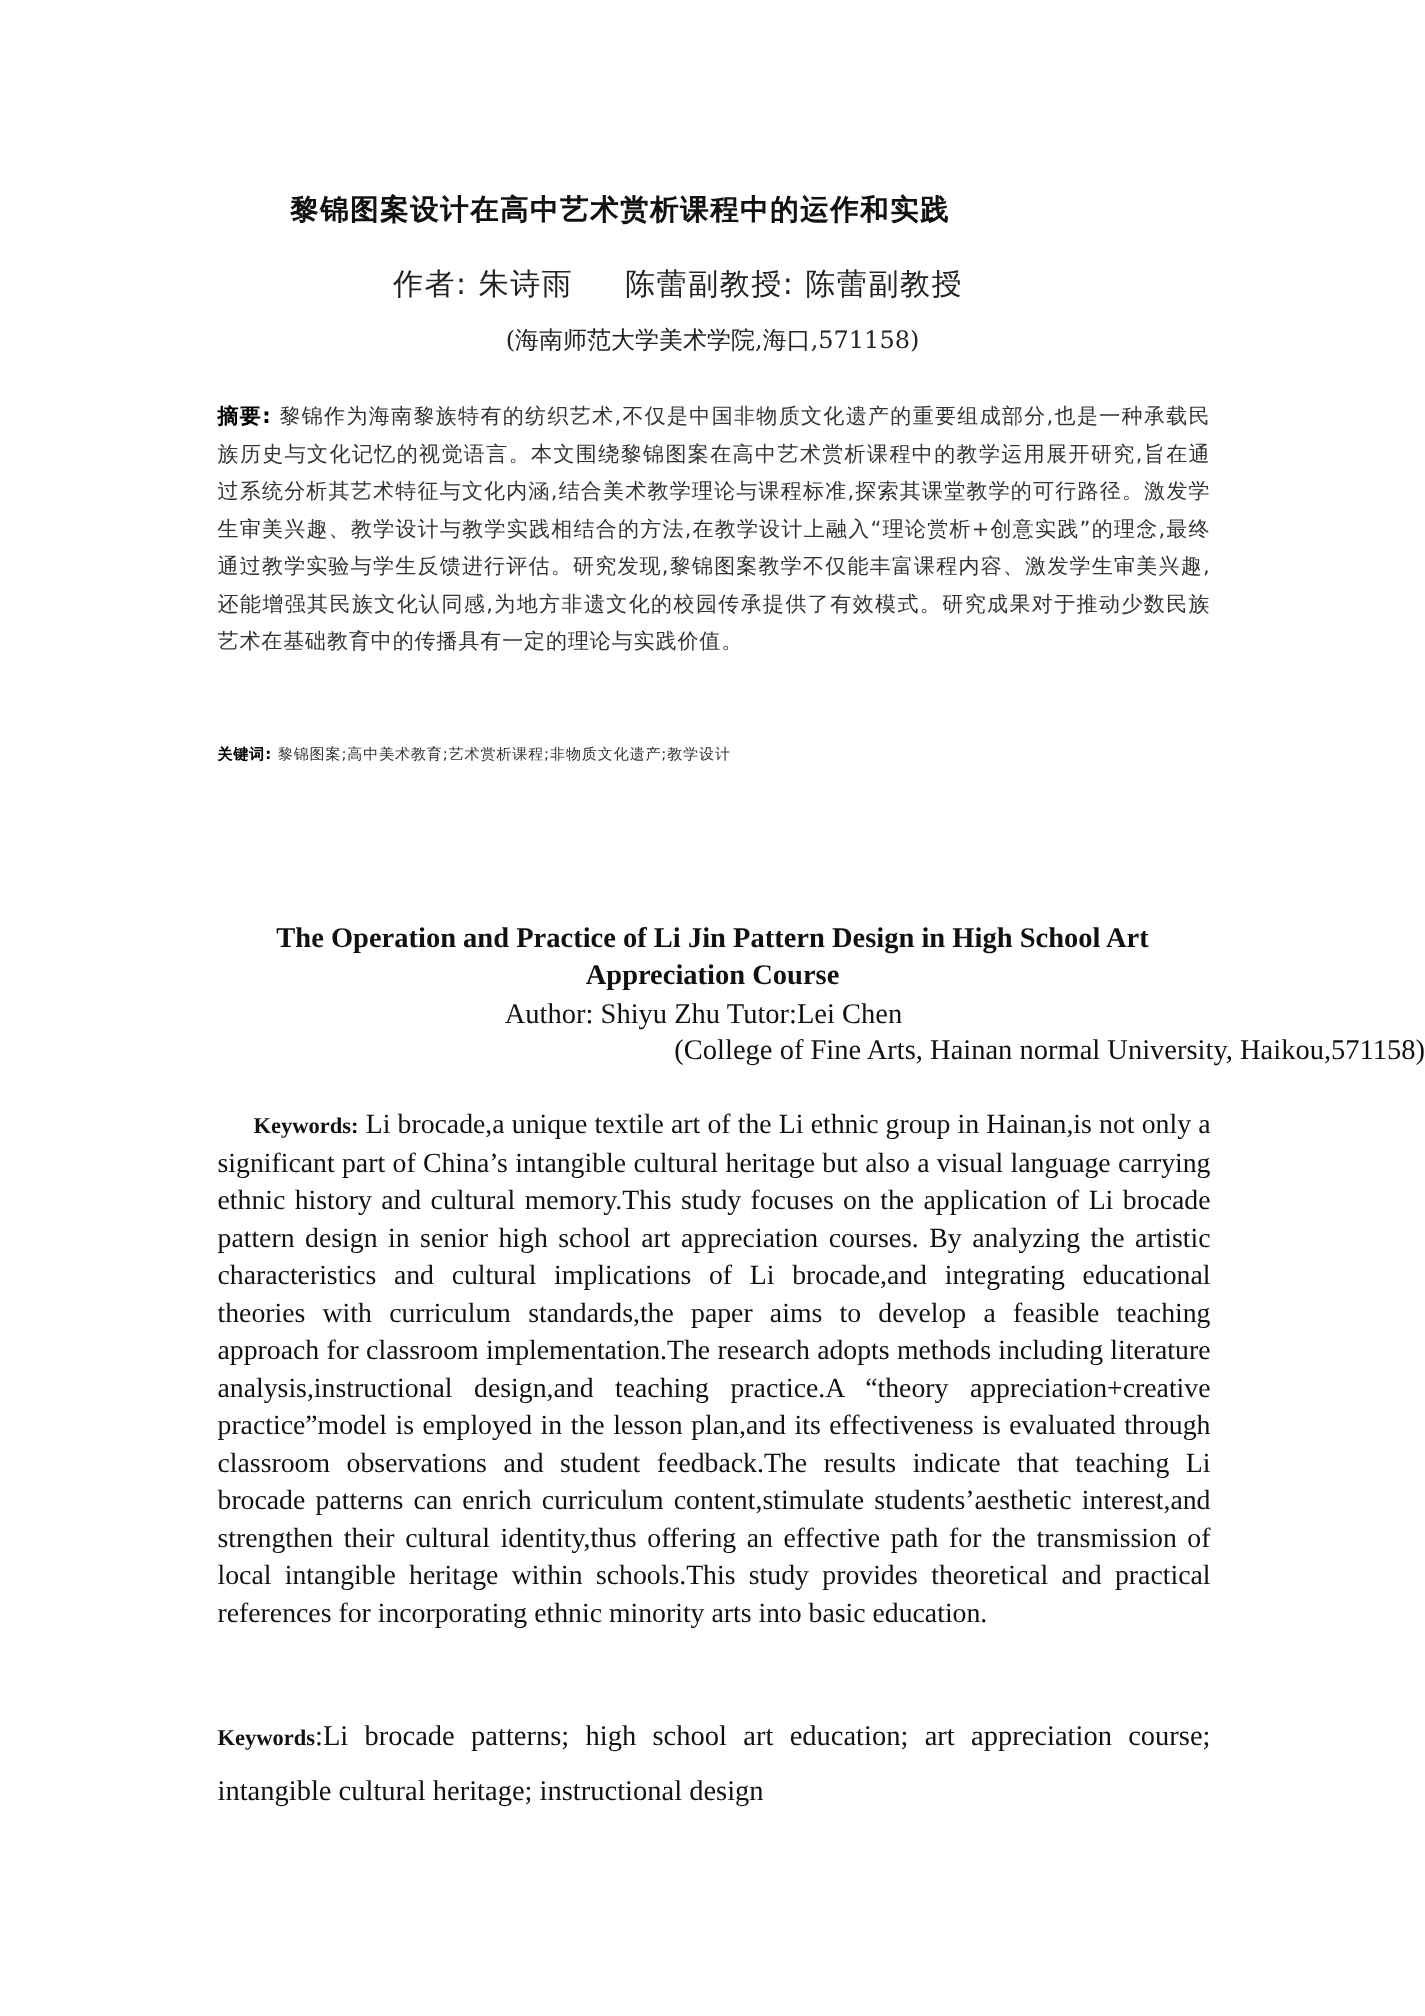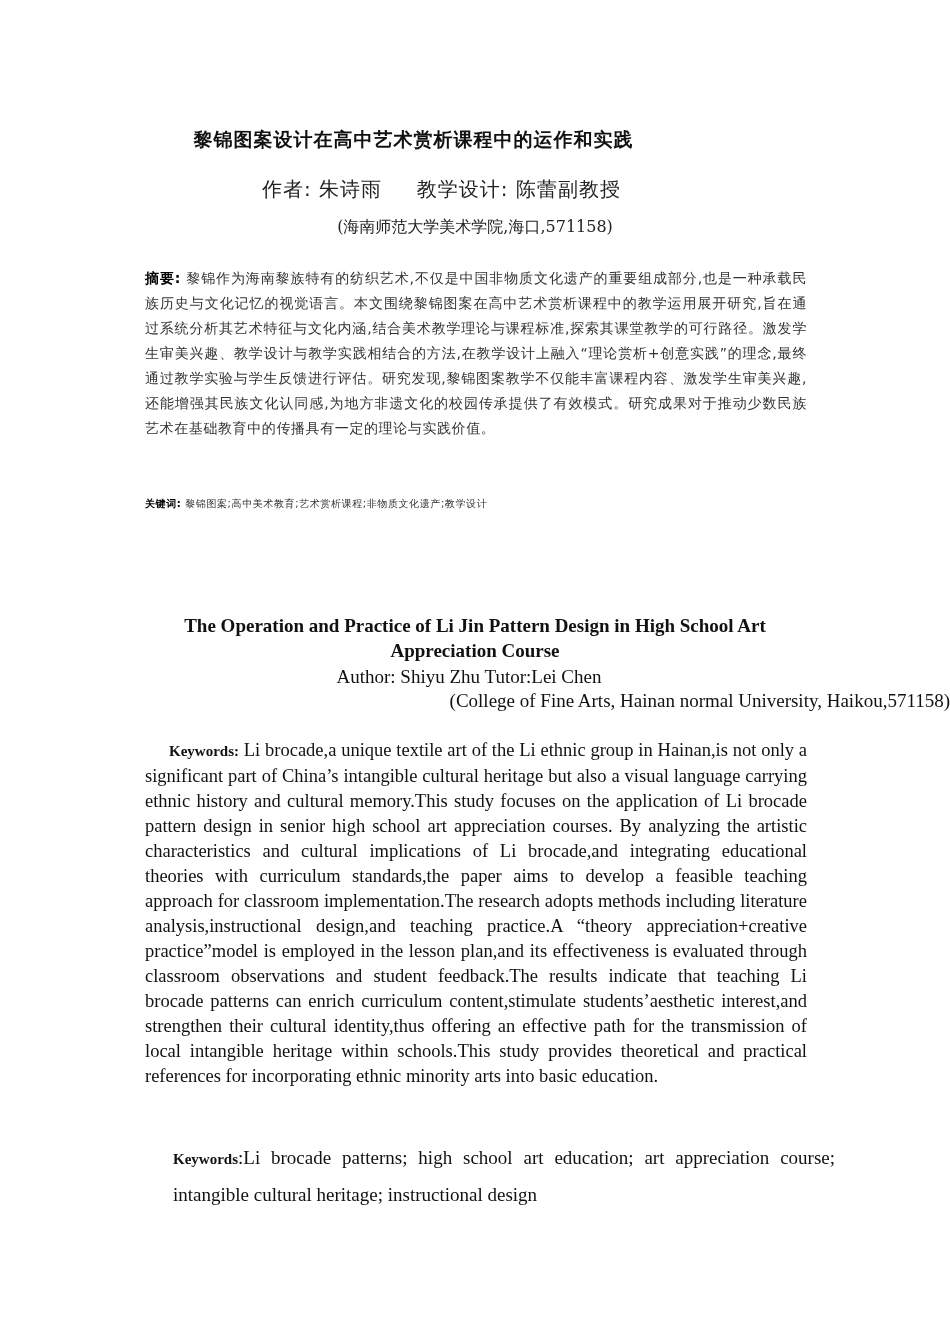--- a/index.html
+++ b/index.html
@@ -43,36 +43,36 @@
     font-family: "Liberation Serif", serif; font-size: 19px; line-height: 25px;
   }
   .en-abstract {
     left: 145px; width: 662px; top: 738px;
     font-family: "Liberation Serif", serif; font-size: 18.5px; line-height: 25px;
     text-align: justify; text-indent: 24px;
   }
   .en-abstract .label { font-weight: bold; font-size: 15px; }
   .en-keywords {
     left: 145px; width: 662px; top: 1140px;
-    font-family: "Liberation Serif", serif; font-size: 19px; line-height: 35px; text-align: justify; margin-left: 28px;
+    font-family: "Liberation Serif", serif; font-size: 19px; line-height: 35px; text-align: justify;
   }
   .en-keywords .label { font-weight: bold; font-size: 15px; }
 </style>
 </head>
 <body>
 
 <div class="page">
 
   <div class="abs cn-title">黎锦图案设计在高中艺术赏析课程中的运作和实践</div>
 
   <div class="abs cn-author">
     <span>作者:</span>
     <span>朱诗雨</span>
     <span class="gap"></span>
-    <span>教学设计:</span>
+    <span>陈蕾副教授:</span>
     <span>陈蕾副教授</span>
   </div>
 
   <div class="abs cn-affil">(海南师范大学美术学院,海口,571158)</div>
 
   <div class="abs cn-abstract">
     <span class="label">摘要:</span>
     <span>黎锦作为海南黎族特有的纺织艺术,不仅是中国非物质文化遗产的重要组成部分,也是一种承载民族历史与文化记忆的视觉语言。本文围绕黎锦图案在高中艺术赏析课程中的教学运用展开研究,旨在通过系统分析其艺术特征与文化内涵,结合美术教学理论与课程标准,探索其课堂教学的可行路径。激发学生审美兴趣、教学设计与教学实践相结合的方法,在教学设计上融入“理论赏析+创意实践”的理念,最终通过教学实验与学生反馈进行评估。研究发现,黎锦图案教学不仅能丰富课程内容、激发学生审美兴趣,还能增强其民族文化认同感,为地方非遗文化的校园传承提供了有效模式。研究成果对于推动少数民族艺术在基础教育中的传播具有一定的理论与实践价值。</span>
   </div>
 

